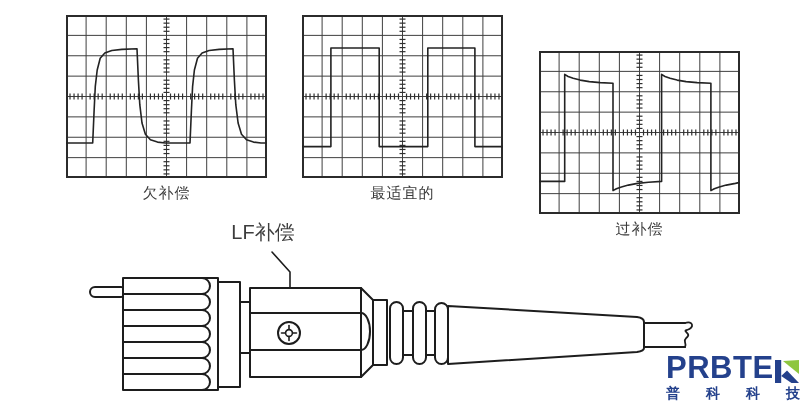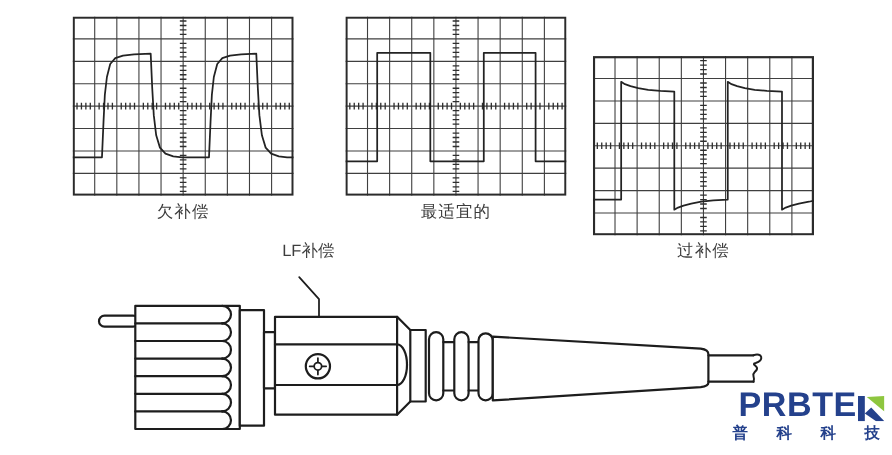--- a/index.html
+++ b/index.html
@@ -2,36 +2,36 @@
 <html><head>
 <meta charset="utf-8">
 <style>
   html,body{margin:0;padding:0;}
   body{
     width:811px;height:414px;position:relative;background:#ffffff;
     font-family:"Liberation Sans",sans-serif;overflow:hidden;
   }
   .scope-block{position:absolute;top:15px;width:201px;}
   #scope-block-0{left:66px;}
-  #scope-block-1{left:302px;margin-left:12px;}
+  #scope-block-1{left:302px;}
   #scope-block-2{left:539px;margin-top:36px;}
   .scope-svg{display:block;width:201px;height:163px;background:#fff;}
   .scope-label{
     margin-top:7px;text-align:center;font-size:15px;color:#3a3a3a;
     letter-spacing:1px;line-height:1.1;
   }
   .probe-svg{position:absolute;left:85px;top:218px;}
   .lf-label{
-    position:absolute;left:222px;top:220px;width:82px;text-align:right;
-    font-size:15px;color:#3d3d3d;line-height:1.2;
+    position:absolute;left:222px;top:220px;width:82px;text-align:center;
+    font-size:20px;color:#3d3d3d;line-height:1.2;
   }
   .logo{position:absolute;left:666px;top:352px;width:138px;}
   .logo-brand{
     font-size:31px;font-weight:bold;letter-spacing:0.5px;line-height:1;
-    display:flex;align-items:flex-end;justify-content:flex-end;
+    display:flex;align-items:flex-end;
   }
   .logo-k{display:block;margin-left:1px;}
   .logo-cn{
     display:flex;justify-content:space-between;width:134px;
     font-size:14px;font-weight:bold;margin-top:3px;line-height:1.1;
   }
 </style>
 </head>
 <body>
 

